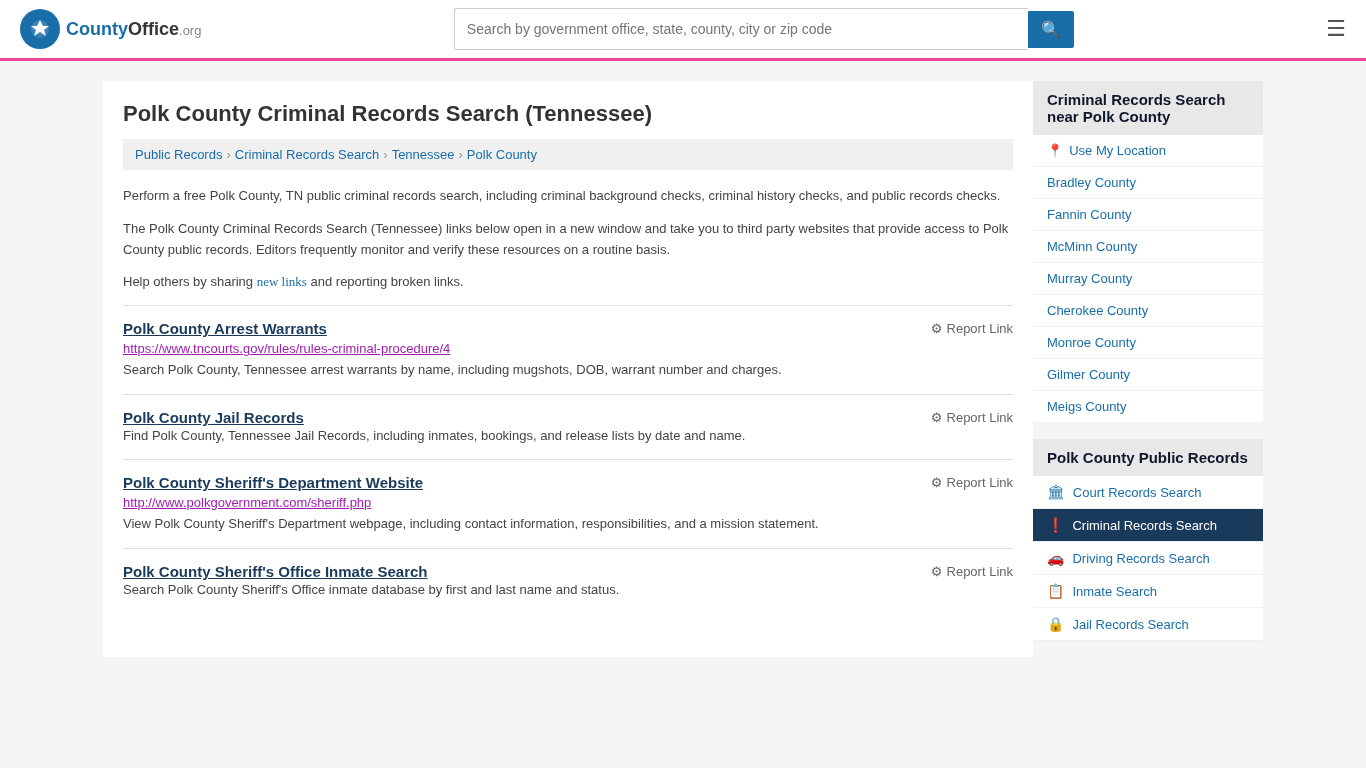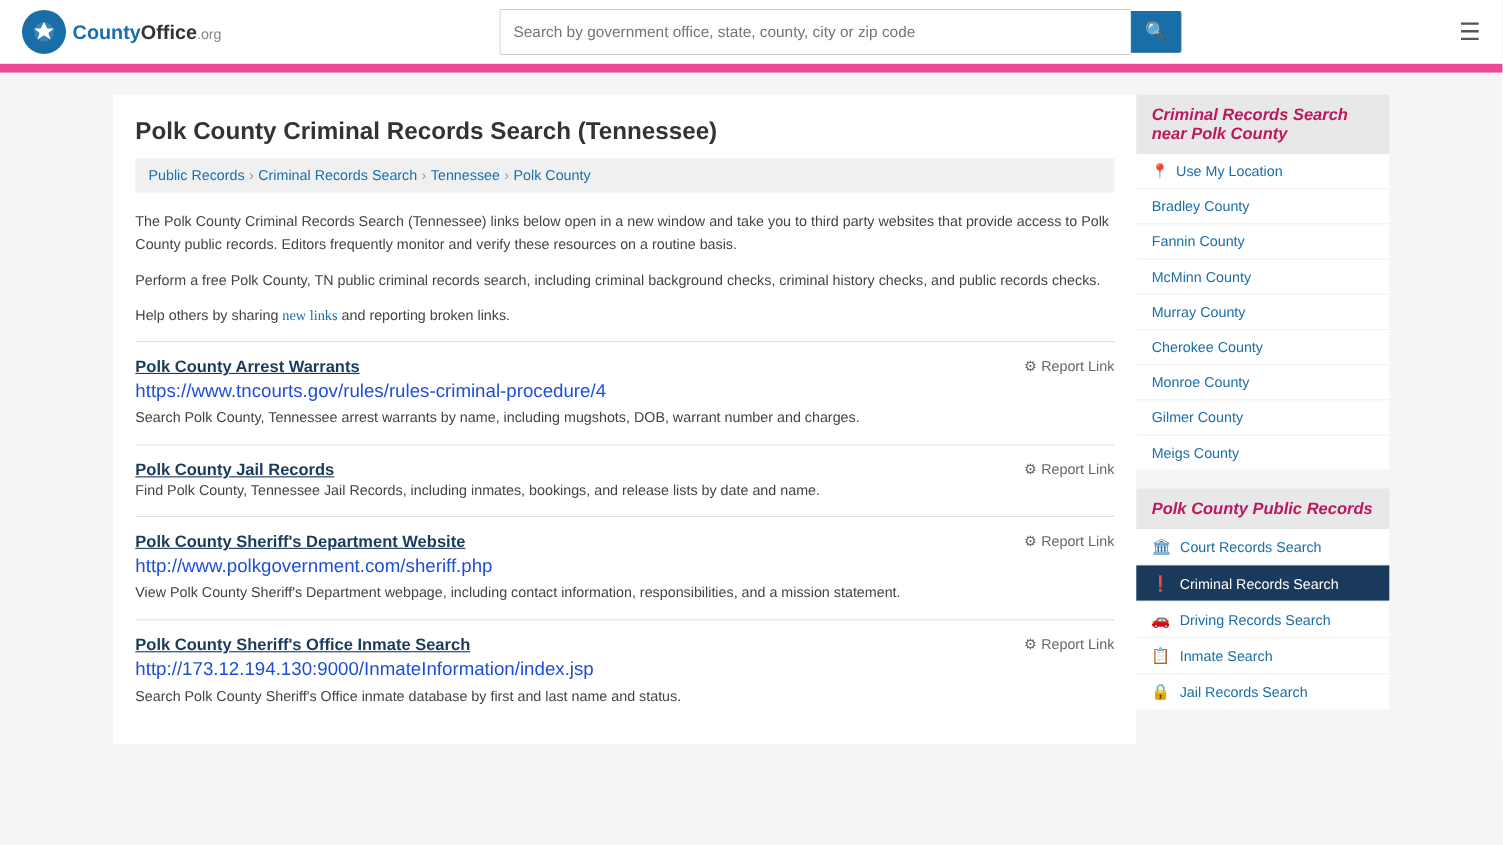--- a/index.html
+++ b/index.html
@@ -1,21 +1,21 @@
 <!DOCTYPE html>
 <html><head>
   <meta charset="utf-8">
   <style>
     * { box-sizing: border-box; margin: 0; padding: 0; }
     body { font-family: Arial, sans-serif; font-size: 14px; color: #333; background: #f5f5f5; }
 
     
     #header {
       background: #fff;
-      border-bottom: 8px solid #ec4899;
+      border-bottom: 3px solid #ec4899;
       padding: 8px 20px;
       display: flex;
       align-items: center;
       justify-content: space-between;
     }
     #logo-area {
       display: flex;
       align-items: center;
       gap: 6px;
     }
@@ -120,63 +120,63 @@
       font-family: Liberation Serif, serif;
     }
 
     
     .result-item {
       border-top: 1px solid #e0e0e0;
       padding: 14px 0;
     }
     .result-header {
       display: flex;
-      align-items: flex-start;
+      align-items: center;
       justify-content: space-between;
     }
     .result-title a {
       font-size: 15px;
       font-weight: bold;
       color: #1a3a5c;
       text-decoration: underline;
       cursor: pointer;
     }
     .report-link {
       display: flex;
       align-items: center;
       gap: 4px;
       color: #666;
       font-size: 13px;
       cursor: pointer;
       white-space: nowrap;
       flex-shrink: 0;
     }
     .result-url {
-      font-size: 17px;
-      color: #1d4ed8;
+      font-size: 13px;
+      color: #a21caf;
       margin: 4px 0;
+      text-decoration: underline;
     }
     .result-desc {
       font-size: 13px;
       color: #444;
       line-height: 1.5;
     }
 
     
     .sidebar-section {
       background: #fff;
       margin-bottom: 16px;
     }
     .sidebar-header {
       background: #e8e8e8;
       padding: 10px 14px;
       font-size: 15px;
       font-weight: bold;
-      color: #be185d;
-      font-style: italic;
+      color: #0f172a;
     }
     .sidebar-list {
       padding: 0;
       list-style: none;
       text-align: right;
     }
     .sidebar-list li {
       border-bottom: 1px solid #f0f0f0;
     }
     .sidebar-list li a {
@@ -243,22 +243,22 @@
     <div id="breadcrumb">
       <a href="#">Public Records</a>
       <span class="sep">›</span>
       <a href="#">Criminal Records Search</a>
       <span class="sep">›</span>
       <a href="#">Tennessee</a>
       <span class="sep">›</span>
       <a href="#">Polk County</a>
     </div>
 
+    <p class="desc-text">Perform a free Polk County, TN public criminal records search, including criminal background checks, criminal history checks, and public records checks.</p>
     <p class="desc-text">The Polk County Criminal Records Search (Tennessee) links below open in a new window and take you to third party websites that provide access to Polk County public records. Editors frequently monitor and verify these resources on a routine basis.</p>
-    <p class="desc-text">Perform a free Polk County, TN public criminal records search, including criminal background checks, criminal history checks, and public records checks.</p>
     <p class="desc-text">
       <span>Help others by sharing </span><a href="#">new links</a><span> and reporting broken links.</span>
     </p>
 
     <div id="results-list">
 
       <div class="result-item">
         <div class="result-header">
           <div class="result-title">
             <a href="#">Polk County Arrest Warrants</a>
@@ -302,21 +302,20 @@
       <div class="result-item">
         <div class="result-header">
           <div class="result-title">
             <a href="#">Polk County Sheriff's Office Inmate Search</a>
           </div>
           <div class="report-link">
             <span>⚙</span>
             <span>Report Link</span>
           </div>
         </div>
-        <div class="result-url">http://173.12.194.130:9000/InmateInformation/index.jsp</div>
         <div class="result-desc">Search Polk County Sheriff's Office inmate database by first and last name and status.</div>
       </div>
 
     </div>
   </div>
 
   <div id="sidebar">
 
     <div class="sidebar-section">
       <div class="sidebar-header">Criminal Records Search near Polk County</div>

